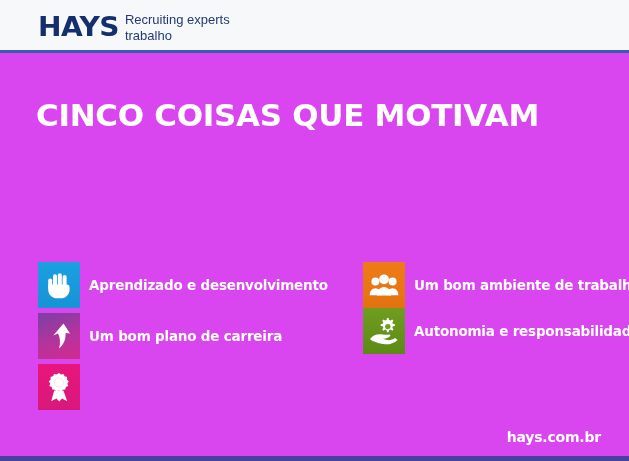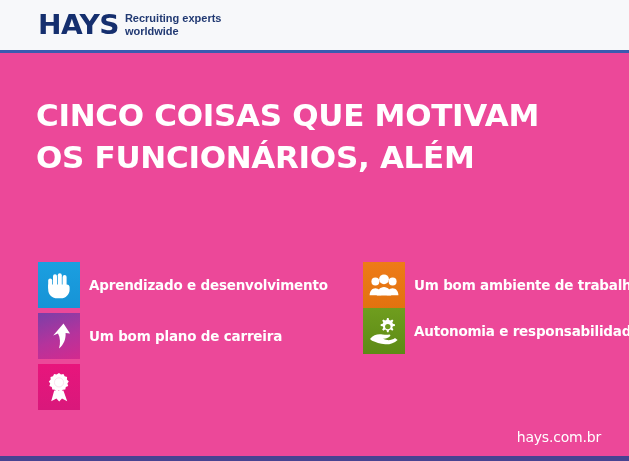--- a/index.html
+++ b/index.html
@@ -8,21 +8,21 @@
     background: #ffffff;
   }
   body {
     font-family: "Liberation Sans", sans-serif;
   }
 
   .infographic {
     position: relative;
     width: 629px;
     height: 461px;
-    background: #ec4899;
+    background: #d946ef;
     overflow: hidden;
   }
 
   
   .header-band {
     position: absolute;
     left: 0;
     top: 0;
     width: 629px;
     height: 50px;
@@ -48,22 +48,22 @@
     font-size: 27px;
     font-weight: 700;
     letter-spacing: -0.5px;
     color: #152f6e;
     line-height: 1;
     font-family: "DejaVu Sans", sans-serif;
     transform: scaleX(1.04);
     transform-origin: left center;
   }
   .logo-tagline {
-    font-size: 11px;
-    font-weight: 700;
+    font-size: 13px;
+    font-weight: 400;
     color: #223a73;
     line-height: 1.22;
     max-width: 120px;
     padding-top: 2px;
   }
 
   
   .headline {
     position: absolute;
     left: 36px;
@@ -122,21 +122,21 @@
 
   .item-icon svg { display: block; }
 
   
   .footer-url {
     position: absolute;
     right: 28px;
     bottom: 16px;
     color: #ffffff;
     font-family: "DejaVu Sans", sans-serif;
-    font-weight: 400;
+    font-weight: 700;
     font-size: 14px;
     letter-spacing: -0.2px;
   }
   .footer-strip {
     position: absolute;
     left: 0;
     bottom: 0;
     width: 629px;
     height: 5px;
     background: #2a4390;
@@ -148,27 +148,26 @@
 
 <div class="infographic">
 
   <div class="header-band"></div>
   <div class="header-rule"></div>
 
   <div class="logo-wrap">
     <div class="logo-mark">HAYS</div>
     <div class="logo-tagline">
       <span>Recruiting experts</span><br>
-      <span>worldwide</span>
+      <span>trabalho</span>
     </div>
   </div>
 
   <div class="headline">
     <span class="headline-line">CINCO COISAS QUE MOTIVAM</span>
-    <span class="headline-line">OS FUNCIONÁRIOS, ALÉM</span>
   </div>
 
   <div class="col col-left">
 
     <div class="item">
       <div class="item-icon sw-hand">
         <svg width="26" height="28" viewBox="0 0 26 28" aria-hidden="true">
           <g fill="#ffffff">
             <rect x="2.2" y="7.5" width="4.0" height="11" rx="2.0"></rect>
             <rect x="7.0" y="3.2" width="4.0" height="15" rx="2.0"></rect>

